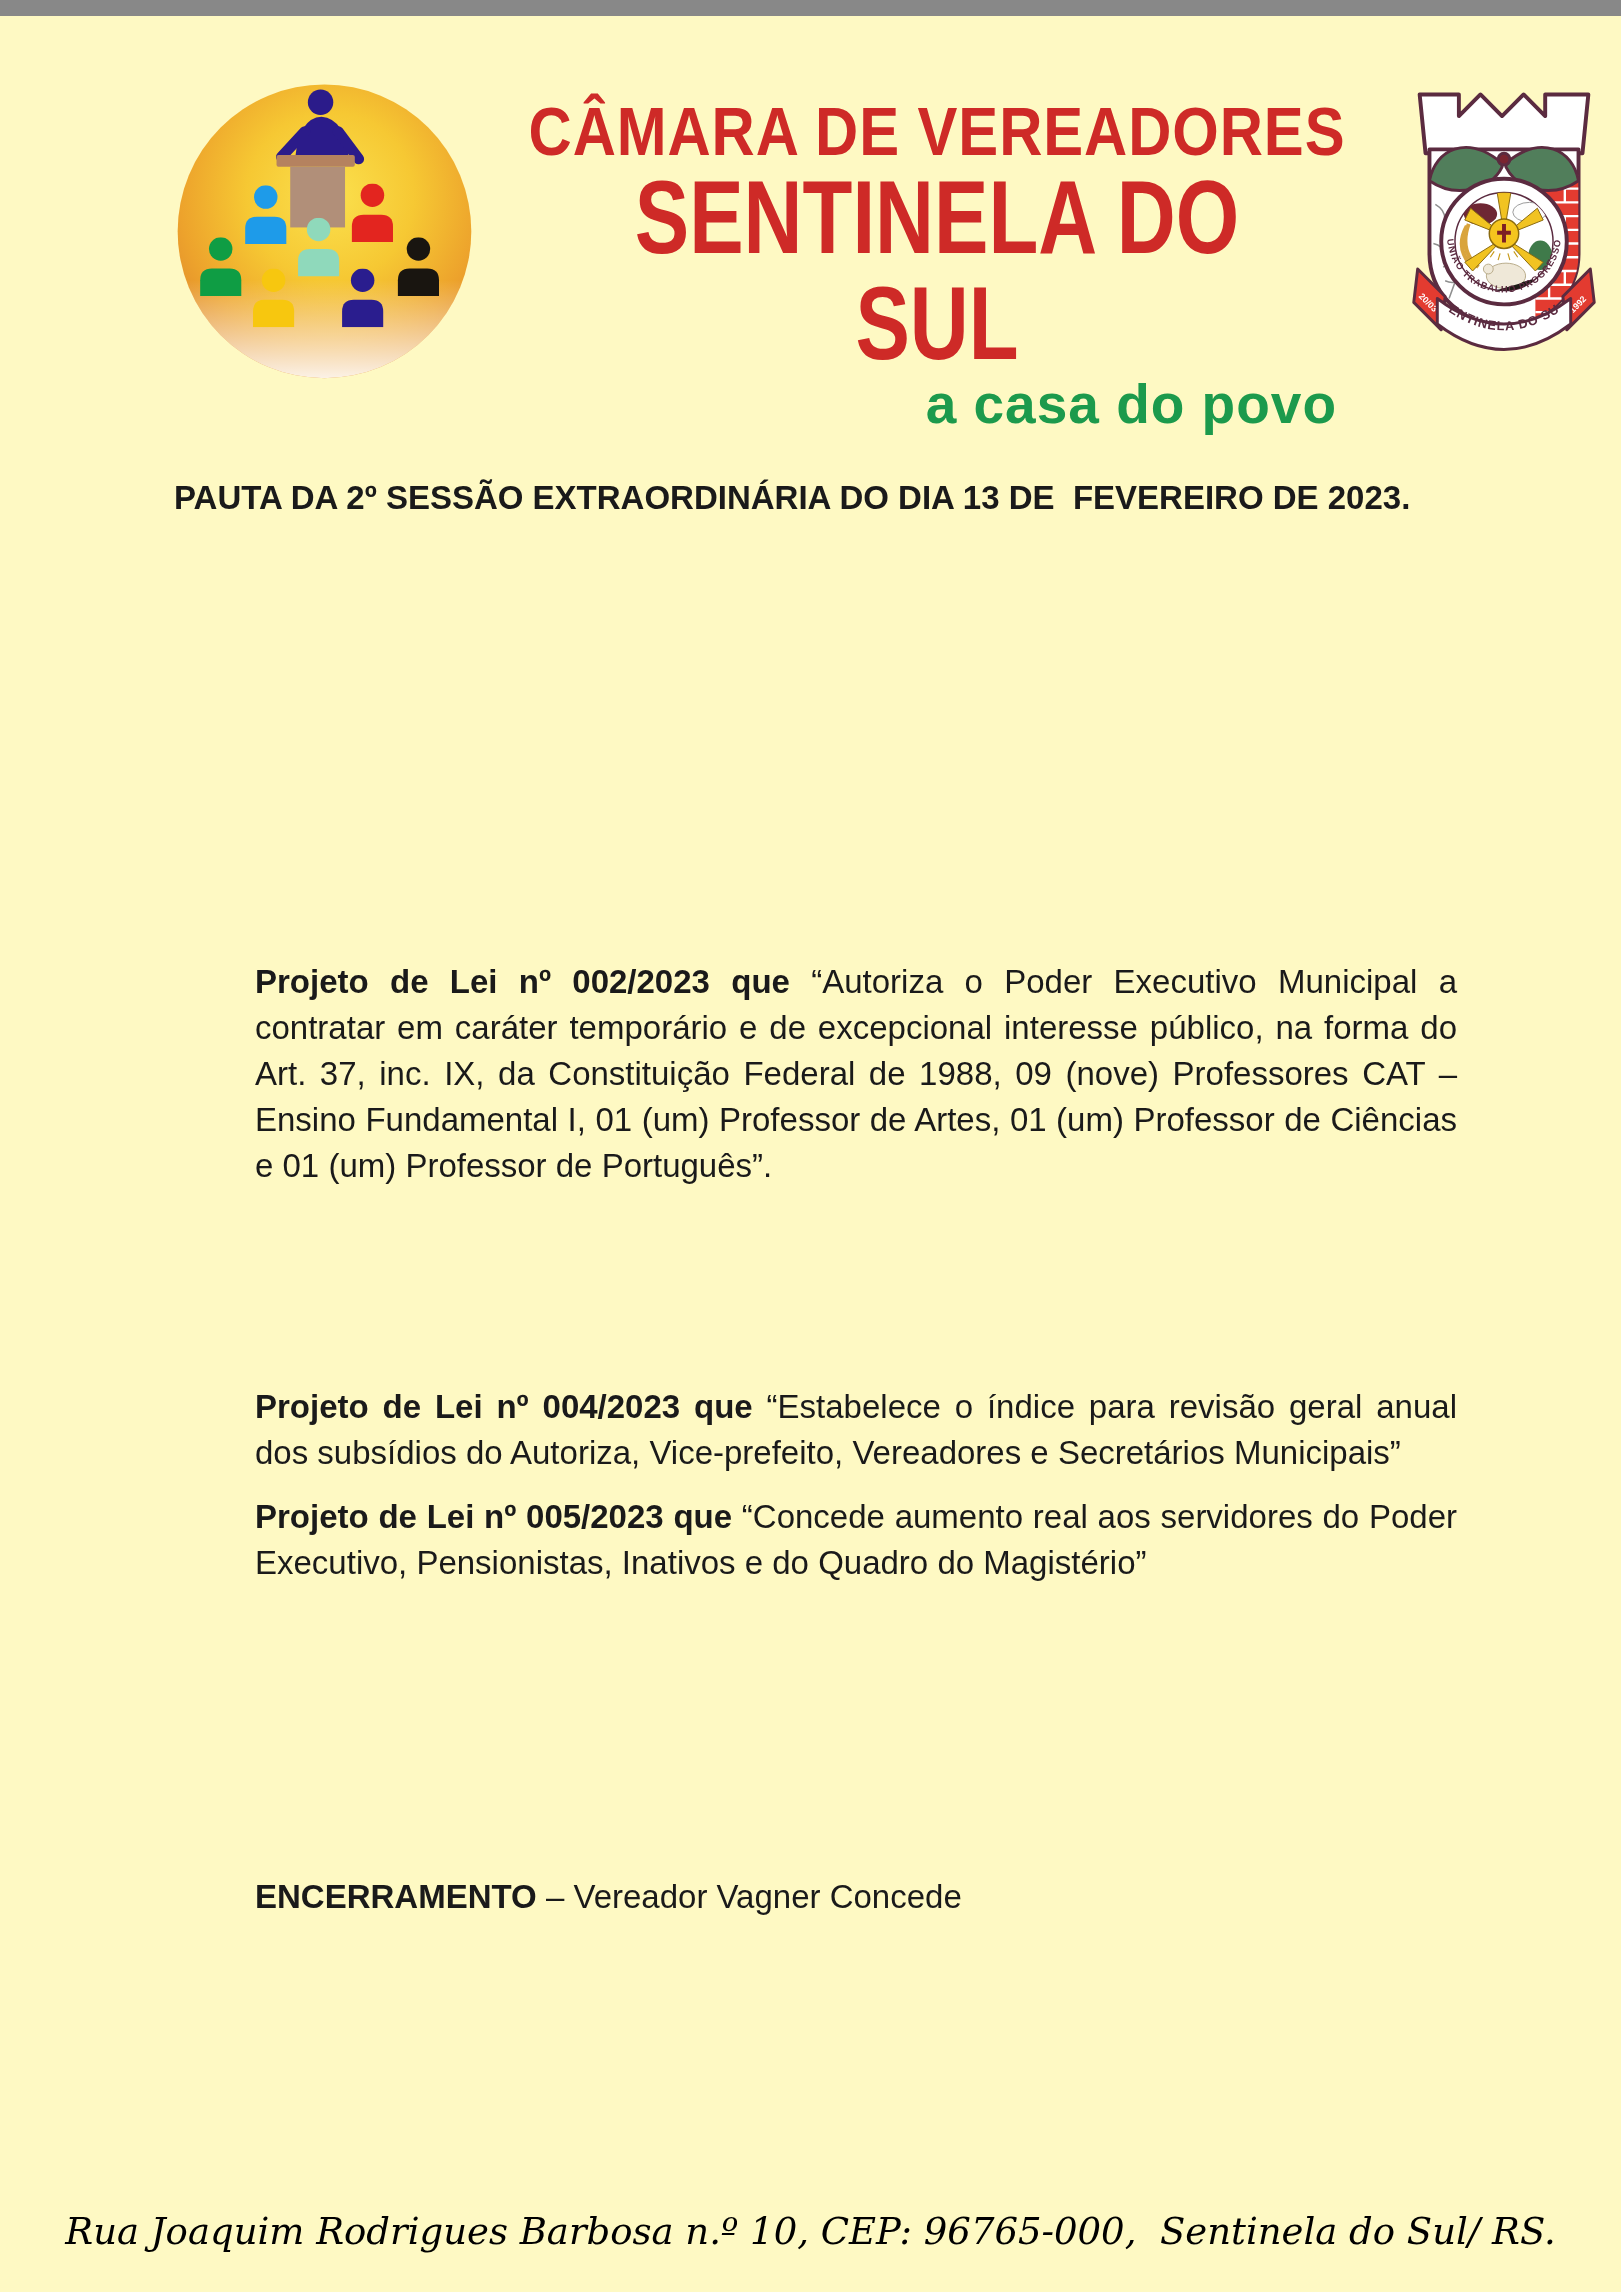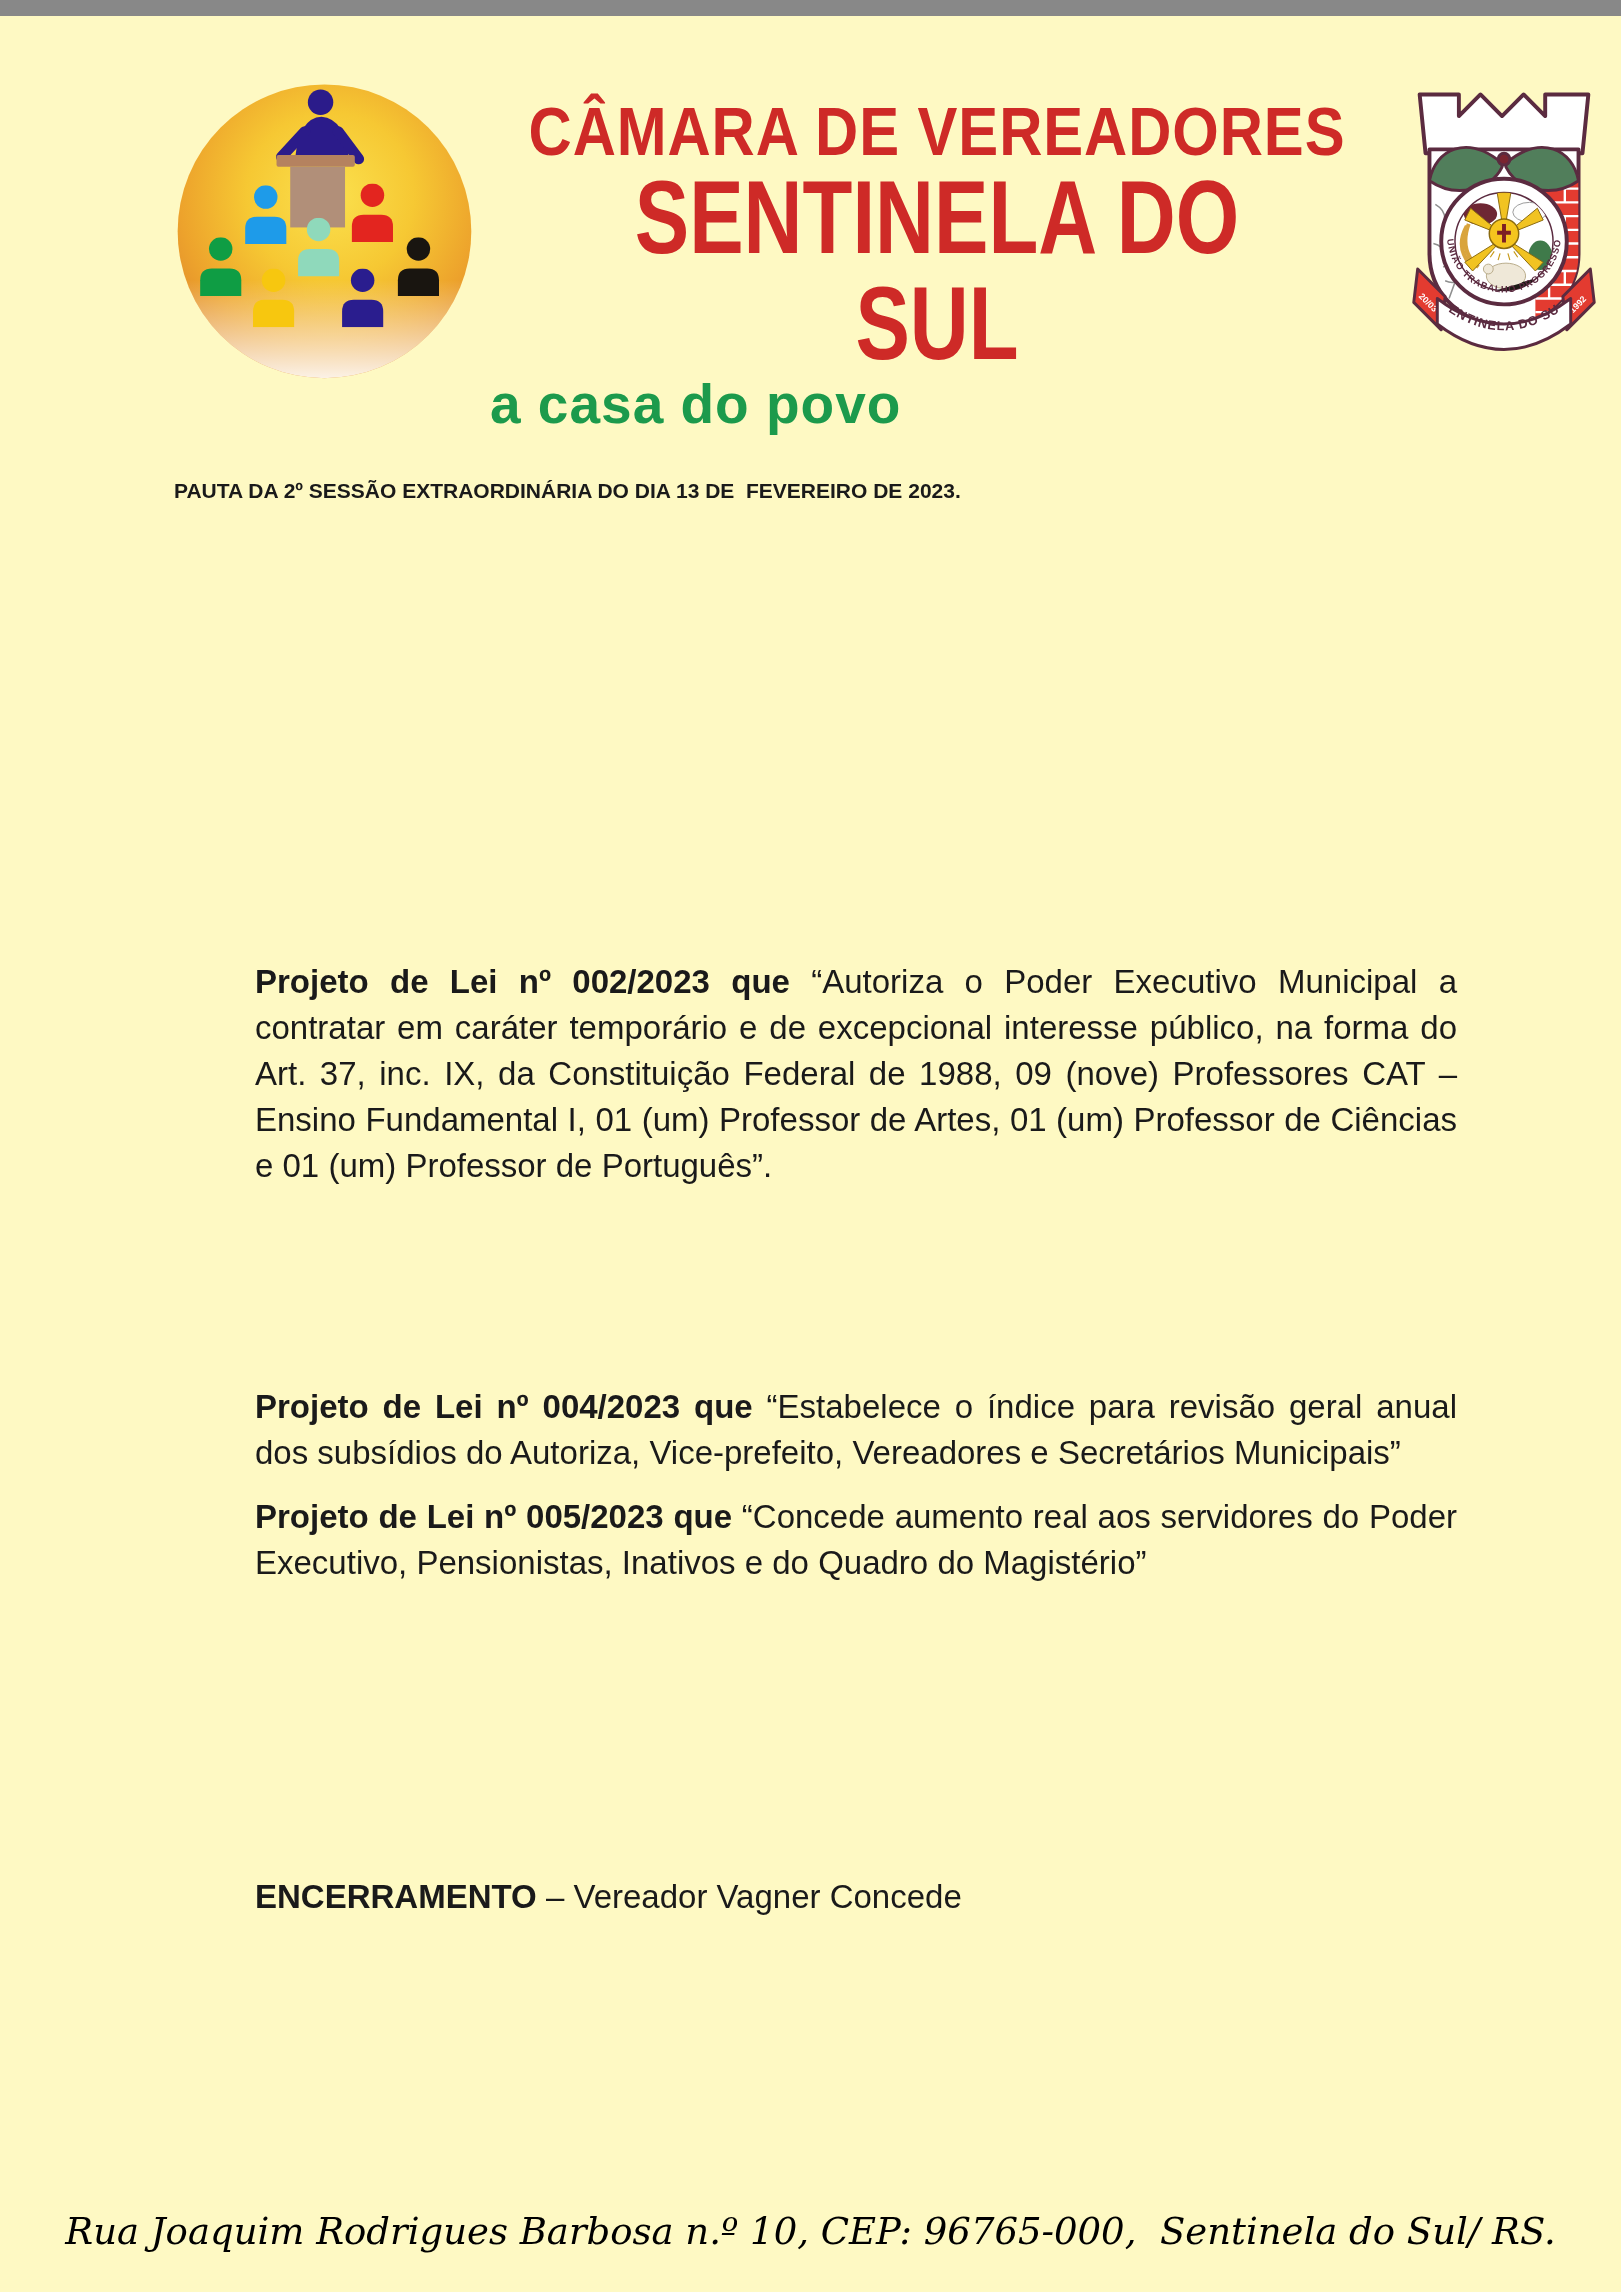--- a/index.html
+++ b/index.html
@@ -29,27 +29,27 @@
     font-size:65px;line-height:1.05;text-align:center;
     letter-spacing:1px;transform:scale(.92,1.05);
   }
   .org-line2{
     font-weight:bold;color:var(--brand-red);
     font-size:102px;line-height:1.02;text-align:center;
     letter-spacing:0;transform:scale(.8,1.02);
   }
   .org-tagline{
     font-weight:bold;color:var(--brand-green);
-    font-size:55px;line-height:1.1;text-align:left;padding-right:47px;
+    font-size:55px;line-height:1.1;text-align:right;padding-right:47px;
     letter-spacing:1px;
   }
   
   .doc-title{
     position:absolute;left:174px;top:463px;width:1284px;
-    font-size:21px;font-weight:bold;white-space:pre-wrap;
+    font-size:33px;font-weight:bold;white-space:pre-wrap;
   }
   .para{
     position:absolute;left:255px;width:1202px;
     font-size:33px;line-height:46px;
     text-align:justify;text-align-last:left;
   }
   .para b{font-weight:bold}
   .pos-abertura{top:650px}
   .pos-ata{top:800px}
   .pos-p002{top:943px}

